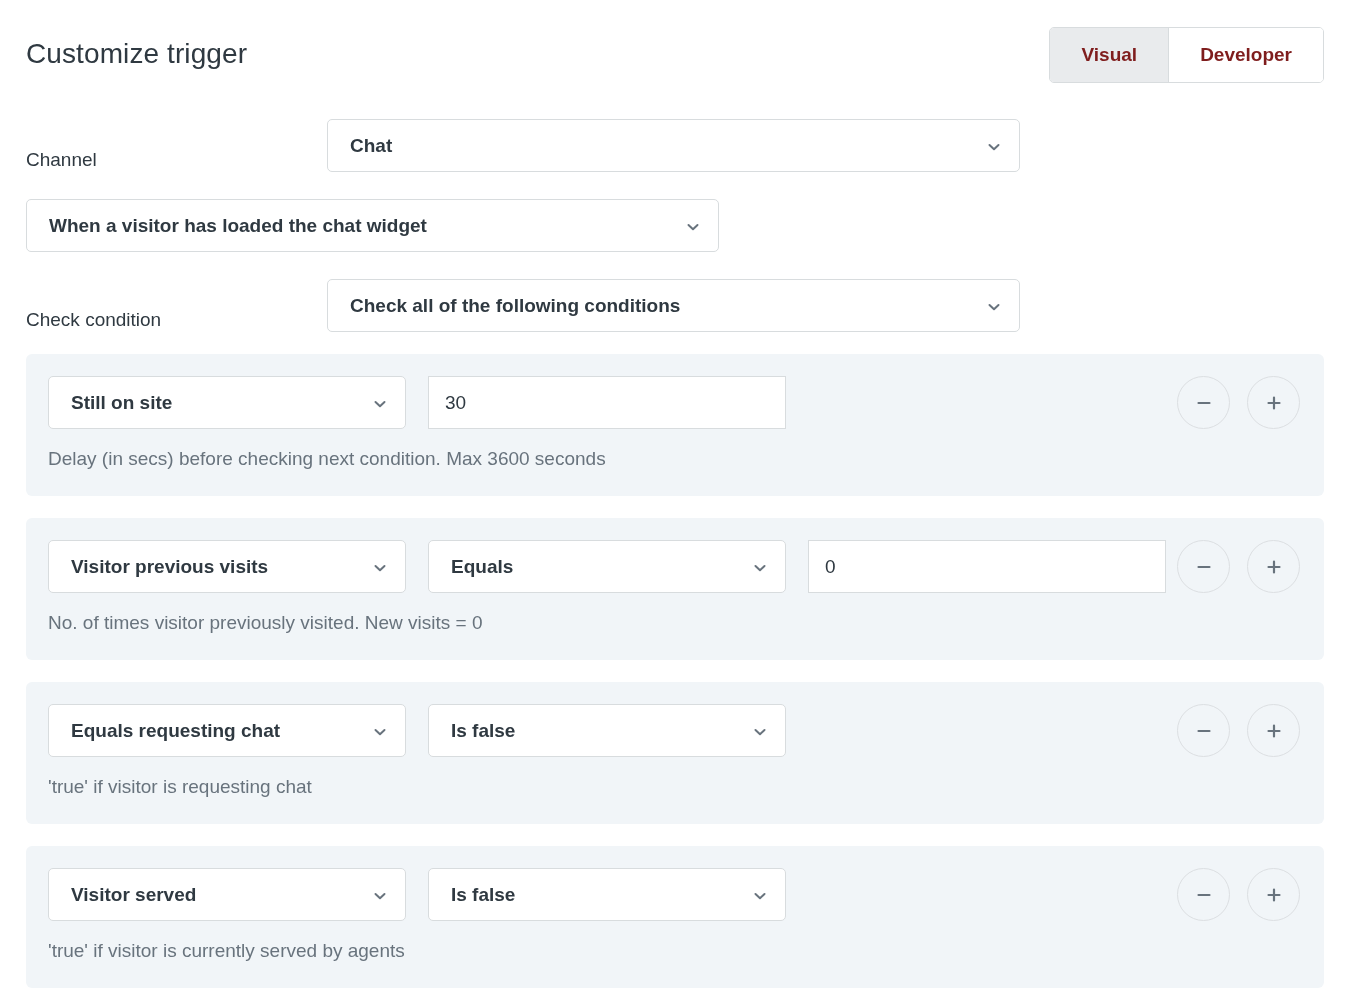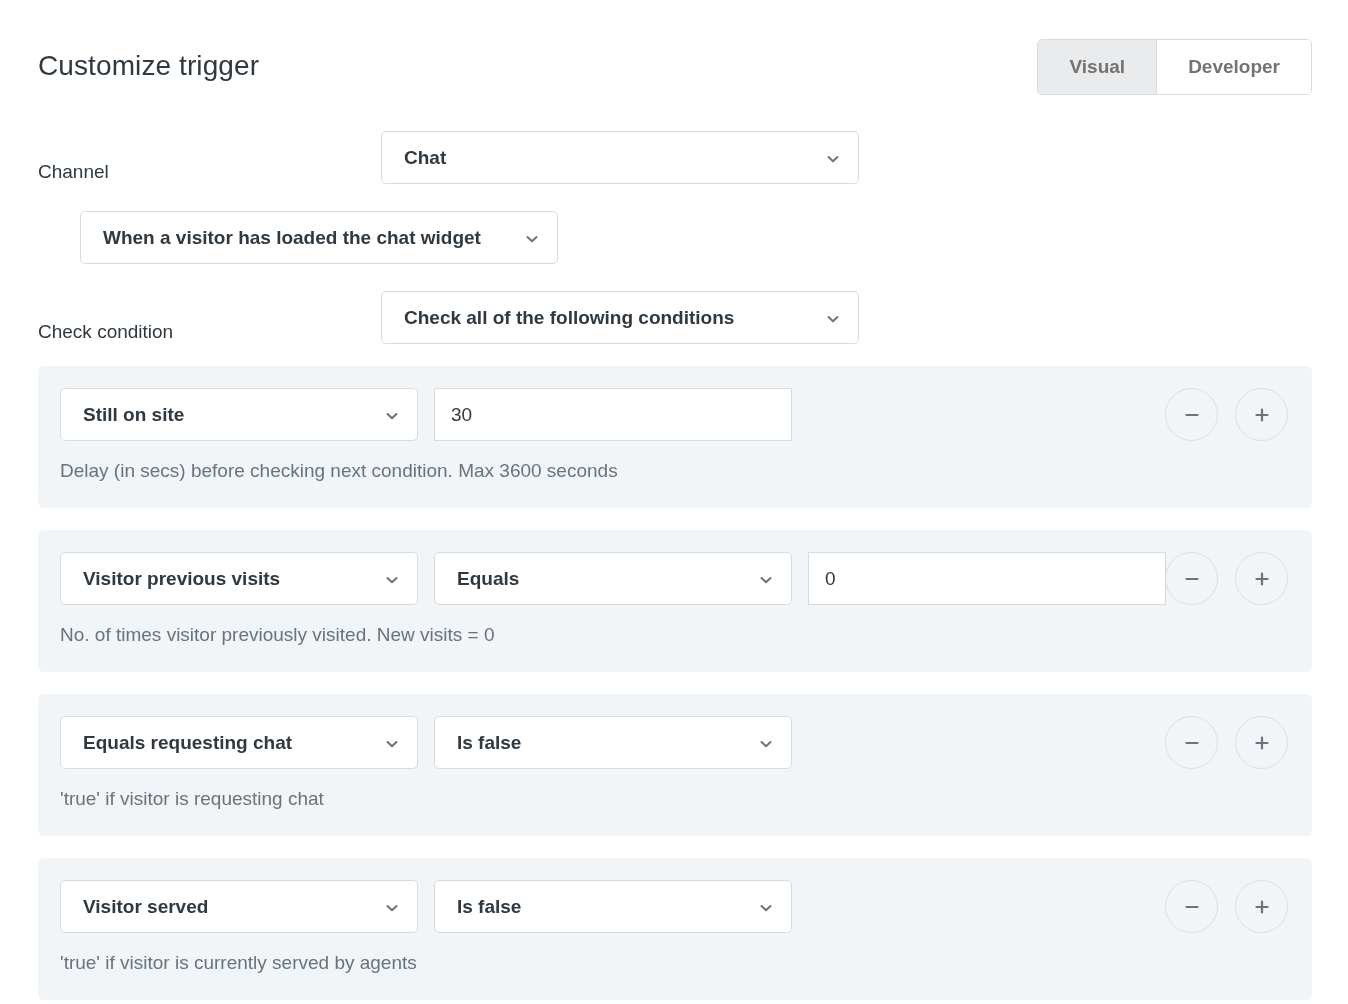--- a/index.html
+++ b/index.html
@@ -13,21 +13,21 @@
     background: #ffffff;
     font-family: "Liberation Sans", sans-serif;
     color: #2f3941;
     overflow: hidden;
   }
 
   .page {
     position: relative;
     width: 1348px;
     height: 1004px;
-    padding: 12px;
+    padding: 0;
   }
 
   
   .header-row {
     position: relative;
     height: 92px;
     padding: 0 24px 0 26px;
   }
   .page-title {
     position: absolute;
@@ -49,21 +49,21 @@
     overflow: hidden;
     background: #ffffff;
     height: 56px;
   }
   .mode-btn {
     display: flex;
     align-items: center;
     justify-content: center;
     font-size: 19px;
     font-weight: 700;
-    color: #737373;
+    color: #7f1d1d;
     background: #ffffff;
     border: none;
     padding: 0 31px;
     font-family: "Liberation Sans", sans-serif;
     cursor: pointer;
     height: 100%;
     white-space: nowrap;
   }
   .mode-btn.selected {
     background: #e9ebed;
@@ -105,40 +105,40 @@
   .select-box .chevron {
     position: absolute;
     right: 17px;
     top: 50%;
     transform: translateY(-50%);
     display: block;
     width: 16px;
     height: 16px;
     pointer-events: none;
   }
-  .select-main { width: 478px; margin-left: 42px; }
+  .select-main { width: 693px; }
 
   
   .conditions {
     margin-top: 22px;
     padding: 0 24px 0 26px;
   }
   .condition-panel {
     position: relative;
     background: #f1f5f8;
     border-radius: 6px;
     height: 142px;
     margin-bottom: 22px;
     padding: 22px 0 0 22px;
   }
   .condition-panel:last-child { margin-bottom: 0; }
   .condition-controls {
     display: flex;
     align-items: center;
-    gap: 16px;
+    gap: 22px;
   }
   .cond-select-attr { width: 358px; }
   .cond-select-op   { width: 358px; }
   .cond-value-input {
     height: 53px;
     background: #ffffff;
     border: 1px solid #d8dcde;
     border-radius: 0;
     font-size: 19px;
     font-weight: 400;

